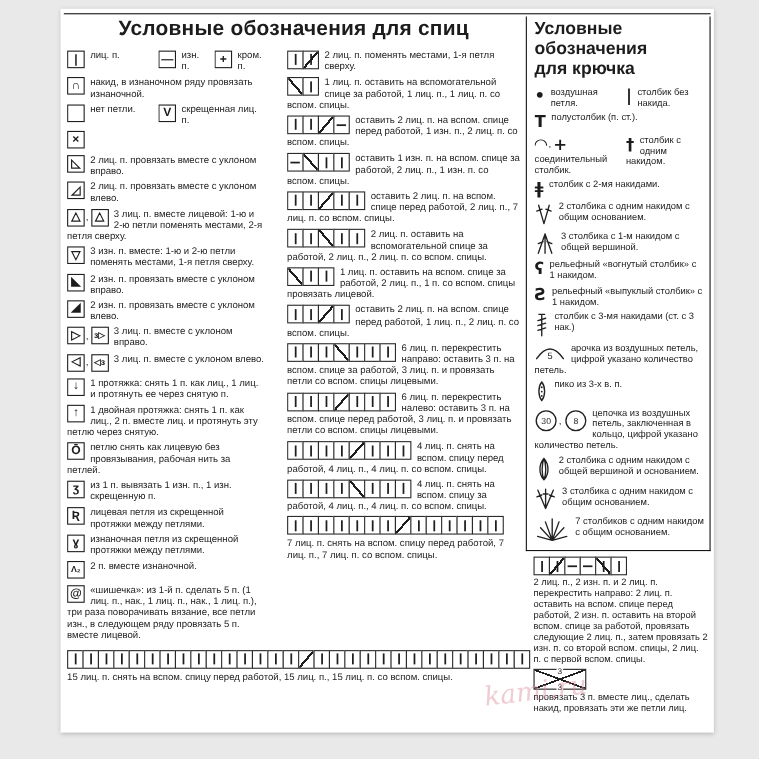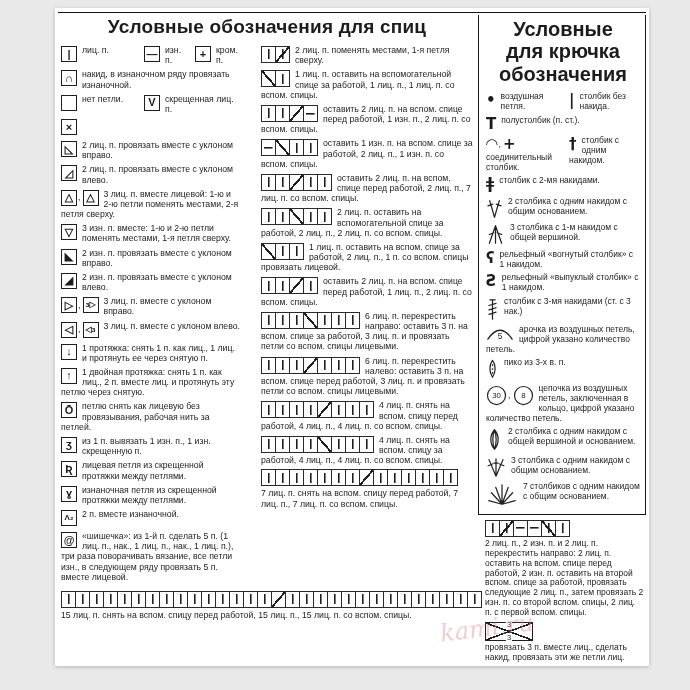--- a/index.html
+++ b/index.html
@@ -5,21 +5,21 @@
   html,body{margin:0;padding:0;}
   body{width:690px;height:690px;background:#e9e9e9;font-family:"Liberation Sans",sans-serif;color:#1c1c1c;position:relative;overflow:hidden;}
   .paper{position:absolute;left:55px;top:8px;width:594px;height:658px;background:#fff;box-shadow:0 1px 4px rgba(0,0,0,.22);}
   .topline{position:absolute;top:4px;left:3px;right:3px;border-top:1.6px solid #141414;}
   .main{position:absolute;top:7px;left:4px;right:3px;bottom:2px;display:flex;}
   .left-wrap{width:412px;padding:0 5px 0 2px;}
   .crochet-wrap{flex:1;display:flex;flex-direction:column;font-size:8.5px;}
   .crochet-box{border-left:1.6px solid #141414;border-right:1.6px solid #141414;border-bottom:1.6px solid #141414;padding:1px 5px 3px 7px;}
   .below-box{padding:4px 2px 0 7px;}
   h1.title-l{font-size:19px;font-weight:bold;text-align:center;margin:1px 0 7px;letter-spacing:.2px;}
-  h2.title-r{font-size:20px;font-weight:bold;text-align:center;margin:2px 0 7px;line-height:1.12;}
+  h2.title-r{font-size:16px;font-weight:bold;margin:2px 0 7px;line-height:1.12;}
   .cols{display:flex;gap:9px;}
   .col1{width:180px;}
   .col2{flex:1;margin-left:11px;}
   .item{margin-bottom:4px;overflow:hidden;font-size:8.7px;line-height:1.17;}
   .crochet-wrap .item{font-size:8.5px;margin-bottom:3.5px;}
   .item .sym{float:left;margin:1px 5px 1px 0;display:flex;align-items:center;}
   .item.blk{overflow:visible;}
   .item.blk .sym{float:none;display:flex;margin-bottom:2px;}
   .pairrow{display:flex;gap:5px;}
   .pairrow .item{flex:1;}
@@ -508,22 +508,22 @@
                 </span>
               </span>
             </span><span class="txt">15 лиц. п. снять на вспом. спицу перед работой, 15 лиц. п., 15 лиц. п. со вспом. спицы.</span></div>
         </div>
     </div>
 
     <div class="crochet-wrap">
       <div class="crochet-box">
         <h2 class="title-r">
           <div>Условные</div>
+          <div>обозначения</div>
           <div>для крючка</div>
-          <div>обозначения</div>
         </h2>
         <div>
             <div class="pairrow">
               <div class="item"><span class="sym">
                   <span class="glyph">•</span>
                 </span><span class="txt">воздушная петля.</span></div>
               <div class="item"><span class="sym">
                   <span class="glyph">|</span>
                 </span><span class="txt">столбик без накида.</span></div>
             </div>

